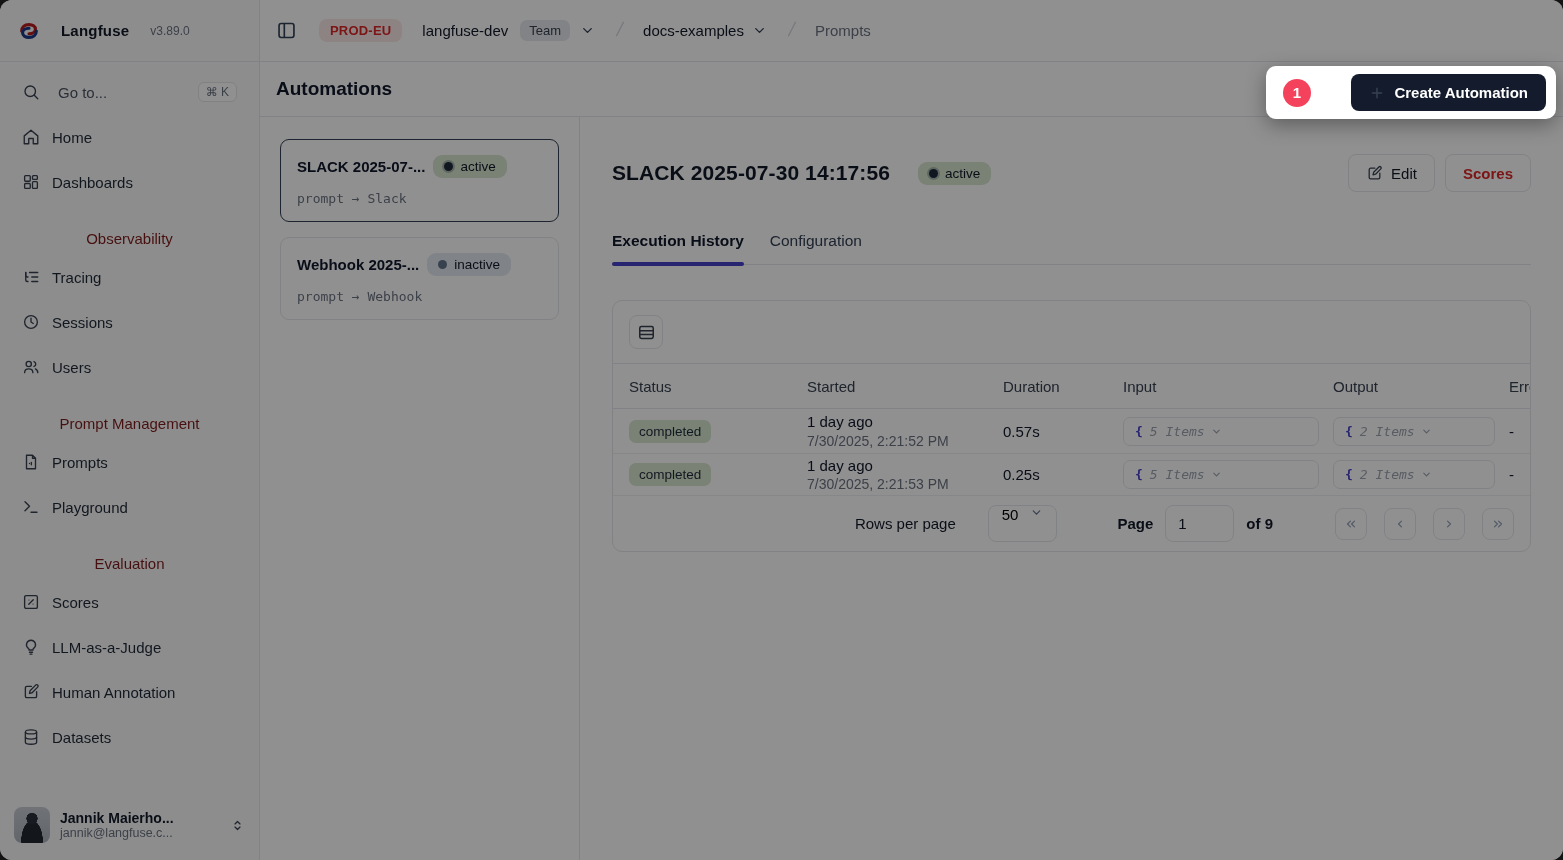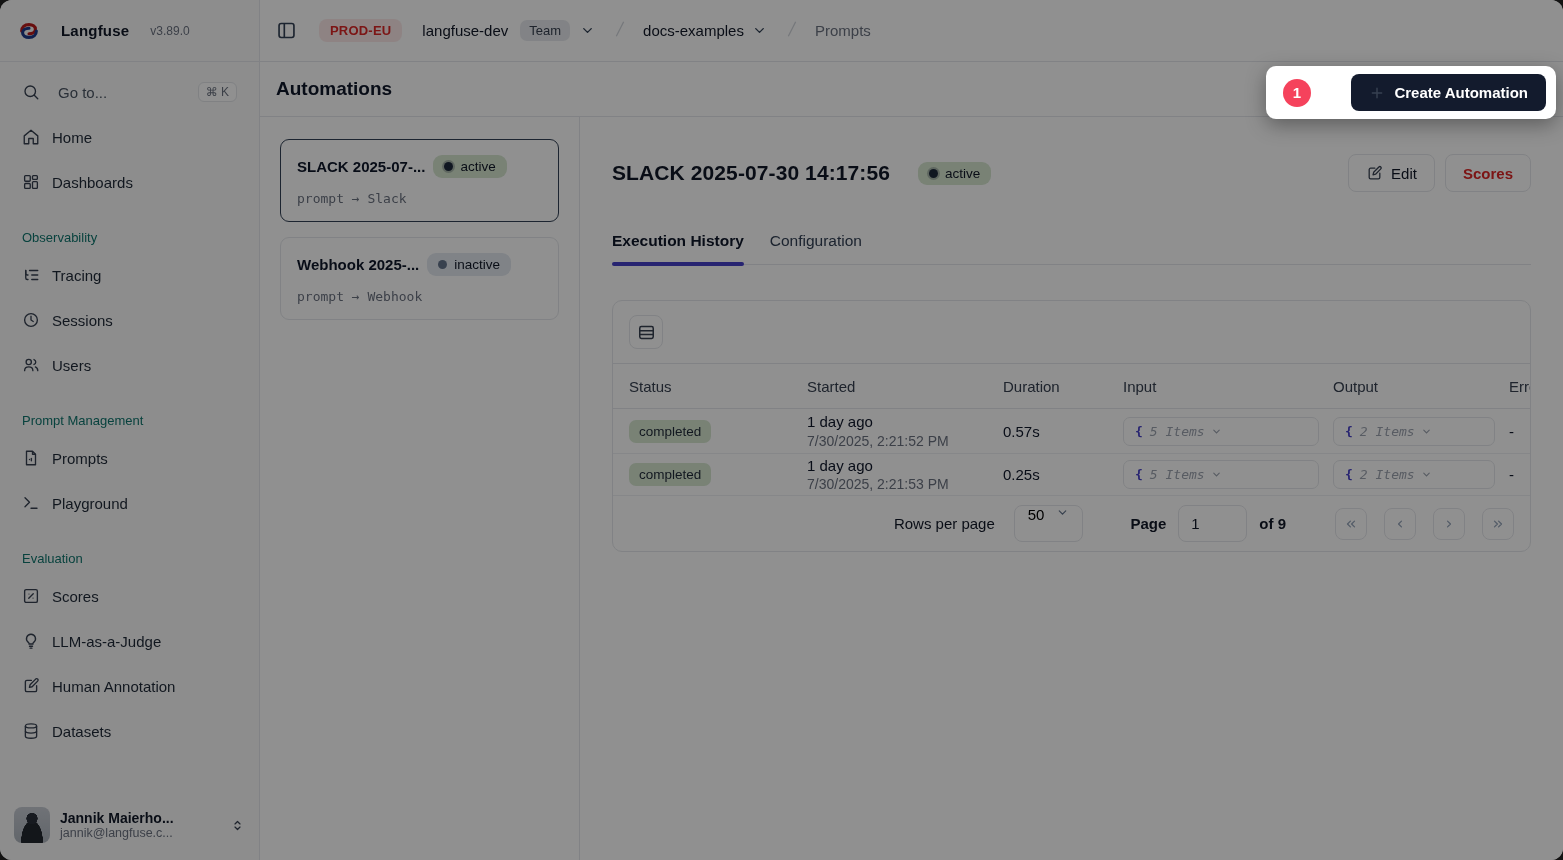--- a/index.html
+++ b/index.html
@@ -15,21 +15,21 @@
   .sb-appname { font-size:15px; font-weight:700; color:#111827; letter-spacing:.2px; }
   .sb-version { font-size:12px; color:#6b7280; }
   .sb-body { flex:1; padding:12px 14px 0 14px; overflow:hidden; }
   .goto { display:flex; align-items:center; height:36px; padding:0 8px; border-radius:8px; color:#4b5563; gap:18px; cursor:pointer; }
   .goto-label { font-size:15px; color:#4b5563; flex:1; }
   .kbd { font-size:12px; color:#6b7280; border:1px solid #e2e5e9; background:#fff; border-radius:6px; padding:2px 7px; }
   .nav-item { display:flex; align-items:center; height:36px; margin-bottom:9px; padding:0 8px; gap:12px;
               border-radius:8px; color:#1f2937; cursor:pointer; }
   .nav-label { font-size:15px; }
   .nav-icon { color:#374151; display:inline-flex; }
-  .section-title { font-size:13px; color:#0f766e; margin:30px 8px 12px 8px; }
+  .section-title { font-size:15px; color:#7f1d1d; margin:30px 8px 12px 8px;text-align:center; }
   .sb-user { height:62px; display:flex; align-items:center; gap:10px; padding:0 14px 8px 14px; cursor:pointer; }
   .avatar { width:36px; height:36px; border-radius:8px; flex:none;
             background: radial-gradient(circle at 50% 32%, #2a2f3a 0 18%, transparent 19%),
                         radial-gradient(ellipse at 50% 95%, #23272f 0 42%, transparent 43%),
                         linear-gradient(#c6cbd3,#aeb4bd); }
   .user-meta { flex:1; min-width:0; }
   .user-name { font-size:14px; font-weight:700; color:#111827; white-space:nowrap; }
   .user-email { font-size:12.5px; color:#6b7280; white-space:nowrap; }
 
   
@@ -92,21 +92,21 @@
                      padding:4px 10px; font-size:13.5px; }
   .started1 { font-size:15px; color:#0f172a; line-height:1.3; }
   .started2 { font-size:14px; color:#6b7280; line-height:1.3; }
   .dur, .err { font-size:15px; color:#0f172a; }
   .json-pill { display:inline-flex; align-items:center; gap:7px; border:1px solid #e5e7eb; border-radius:7px;
                height:29px; padding:0 11px; width:calc(100% - 14px); cursor:pointer; background:#fff;
                font-family:"DejaVu Sans Mono", monospace; font-size:13px; }
   .json-pill .brace { color:var(--accent,#4640c9); font-weight:700; }
   .json-pill .count { color:#9ca3af; font-style:italic; }
   .json-pill .chev { color:#9ca3af; display:inline-flex; margin-left:-1px; }
-  .tfoot { flex:1; display:flex; align-items:center; justify-content:flex-end; gap:19px; padding-right:16px; }
+  .tfoot { flex:1; display:flex; align-items:center; justify-content:flex-end; gap:32px; padding-right:16px; }
   .tf-label { font-size:15px; color:#111827; }
   .select-box { display:inline-flex; align-items:flex-start; gap:12px; border:1px solid #e5e7eb; border-radius:8px;
                 height:37px; padding:0 13px; font-size:15px; color:#000000; cursor:pointer; background:#fff; }
   .page-group { display:flex; align-items:center; gap:12px; margin-left:28px; }
   .page-input { width:69px; height:37px; border:1px solid #e5e7eb; border-radius:8px; font-size:15px; color:#111827;
                 padding:0 12px; font-family:inherit; background:#fff; }
   .pg-btns { display:flex; gap:17px; margin-left:30px; }
   .pg-btn { width:32px; height:32px; border:1px solid #e5e7eb; border-radius:8px; background:#fff; color:#94a3b8;
             display:flex; align-items:center; justify-content:center; cursor:pointer; }
 

